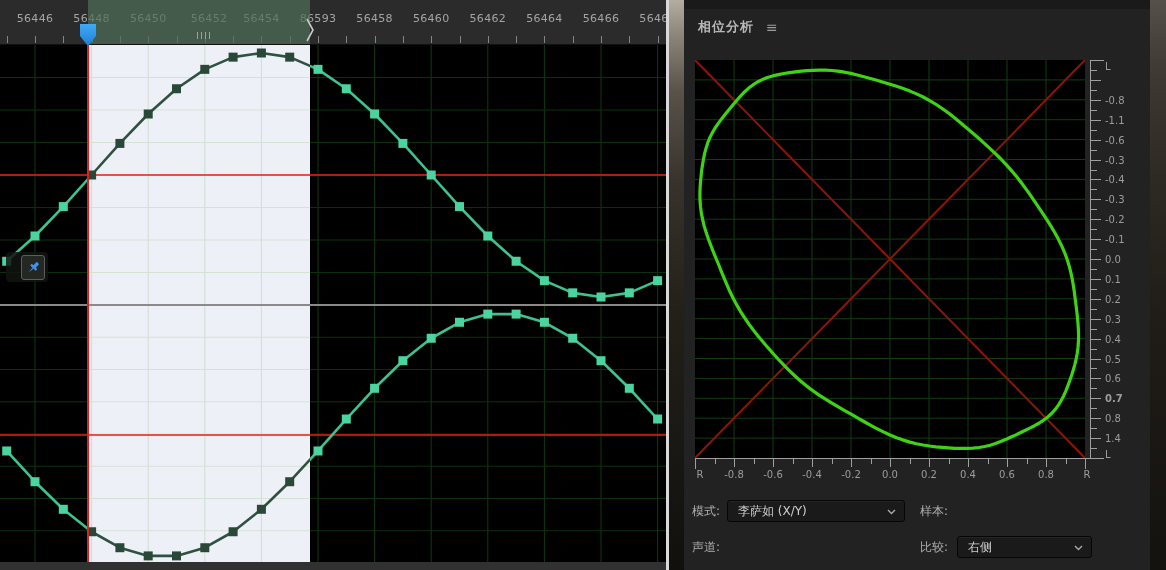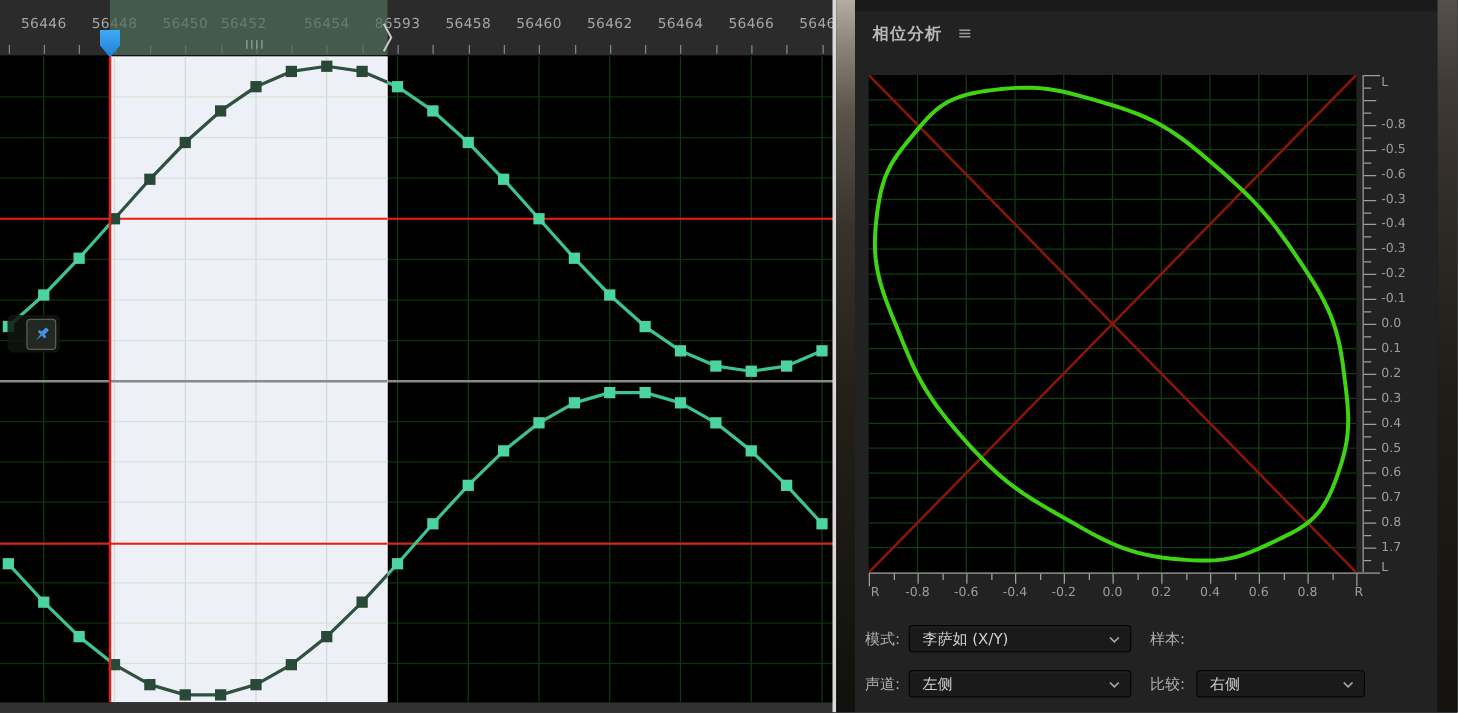--- a/index.html
+++ b/index.html
@@ -59,21 +59,21 @@
 <body>
 
 <div id="app">
 
   <section id="left-panel">
     <div id="ruler">
       <div id="ruler-marks">
           <div class="rlabel" style="left: 3px;">56446</div>
           <div class="rlabel" style="left: 59.6px;">56448</div>
           <div class="rlabel" style="left: 116.2px;">56450</div>
-          <div class="rlabel" style="left: 163px; text-align: center;">56452</div>
+          <div class="rlabel" style="left: 177px; text-align: center;">56452</div>
           <div class="rlabel" style="left: 229.4px;">56454</div>
           <div class="rlabel" style="left: 286px;">86593</div>
           <div class="rlabel" style="left: 342.6px;">56458</div>
           <div class="rlabel" style="left: 399.2px;">56460</div>
           <div class="rlabel" style="left: 455.8px;">56462</div>
           <div class="rlabel" style="left: 512.4px;">56464</div>
           <div class="rlabel" style="left: 569px;">56466</div>
           <div class="rlabel" style="left: 625.6px;">56468</div>
           <div class="rtick" style="left: 6.7px;"></div>
           <div class="rtick" style="left: 35px;"></div>
@@ -377,37 +377,37 @@
         <div class="rtk" style="top: 328.4px; width: 6px;"></div>
         <div class="rtk" style="top: 338.3px; width: 10px;"></div>
         <div class="rtk" style="top: 348.3px; width: 6px;"></div>
         <div class="rtk" style="top: 358.2px; width: 10px;"></div>
         <div class="rtk" style="top: 368.2px; width: 6px;"></div>
         <div class="rtk" style="top: 378.1px; width: 10px;"></div>
         <div class="rtk" style="top: 388.1px; width: 6px;"></div>
         <div class="rtk" style="top: 398px; width: 13px;"></div>
         <div class="rlab" style="top: 6px;">L</div>
         <div class="rlab" style="top: 39.8px;">-0.8</div>
-        <div class="rlab" style="top: 59.7px;">-0.5</div>
+        <div class="rlab" style="top: 59.7px;">-1.1</div>
         <div class="rlab" style="top: 79.6px;">-0.6</div>
         <div class="rlab" style="top: 99.5px;">-0.3</div>
         <div class="rlab" style="top: 119.4px;">-0.4</div>
         <div class="rlab" style="top: 139.3px;">-0.3</div>
         <div class="rlab" style="top: 159.2px;">-0.2</div>
         <div class="rlab" style="top: 179.1px;">-0.1</div>
         <div class="rlab" style="top: 199px;">0.0</div>
         <div class="rlab" style="top: 218.9px;">0.1</div>
         <div class="rlab" style="top: 238.8px;">0.2</div>
         <div class="rlab" style="top: 258.7px;">0.3</div>
         <div class="rlab" style="top: 278.6px;">0.4</div>
         <div class="rlab" style="top: 298.5px;">0.5</div>
         <div class="rlab" style="top: 318.4px;">0.6</div>
-        <div class="rlab" style="top: 338.3px;">0.7</div>
+        <div class="rlab" style="top: 338.3px; font-weight: bold;">0.7</div>
         <div class="rlab" style="top: 358.2px;">0.8</div>
-        <div class="rlab" style="top: 378.1px;">1.7</div>
+        <div class="rlab" style="top: 378.1px;">1.4</div>
         <div class="rlab" style="top: 394px;">L</div>
       </div>
     <div id="baxis">
         <div class="axline"></div>
         <div class="btk" style="left: 0px; height: 10px;"></div>
         <div class="btk" style="left: 19.5px; height: 5px;"></div>
         <div class="btk" style="left: 39px; height: 8px;"></div>
         <div class="btk" style="left: 58.5px; height: 5px;"></div>
         <div class="btk" style="left: 78px; height: 8px;"></div>
         <div class="btk" style="left: 97.5px; height: 5px;"></div>
@@ -444,26 +444,20 @@
       <div class="select" style="left:43px;width:178px">
         <span>李萨如 (X/Y)</span>
         <svg class="chev" width="9" height="6">
             <polyline points="1,1 4.5,4.5 8,1" fill="none" stroke="#a8a8a8" stroke-width="1.4"></polyline>
           </svg>
       </div>
       <span class="ctl-label" style="left:236px">样本:</span>
     </div>
     <div class="ctl-row" style="top:536px">
       <span class="ctl-label" style="left:8px">声道:</span>
-      <div class="select" style="left:43px;width:178px">
-        <span>左侧</span>
-        <svg class="chev" width="9" height="6">
-            <polyline points="1,1 4.5,4.5 8,1" fill="none" stroke="#a8a8a8" stroke-width="1.4"></polyline>
-          </svg>
-      </div>
       <span class="ctl-label" style="left:236px">比较:</span>
       <div class="select" style="left:273px;width:135px">
         <span>右侧</span>
         <svg class="chev" width="9" height="6">
             <polyline points="1,1 4.5,4.5 8,1" fill="none" stroke="#a8a8a8" stroke-width="1.4"></polyline>
           </svg>
       </div>
     </div>
 
   </section>

